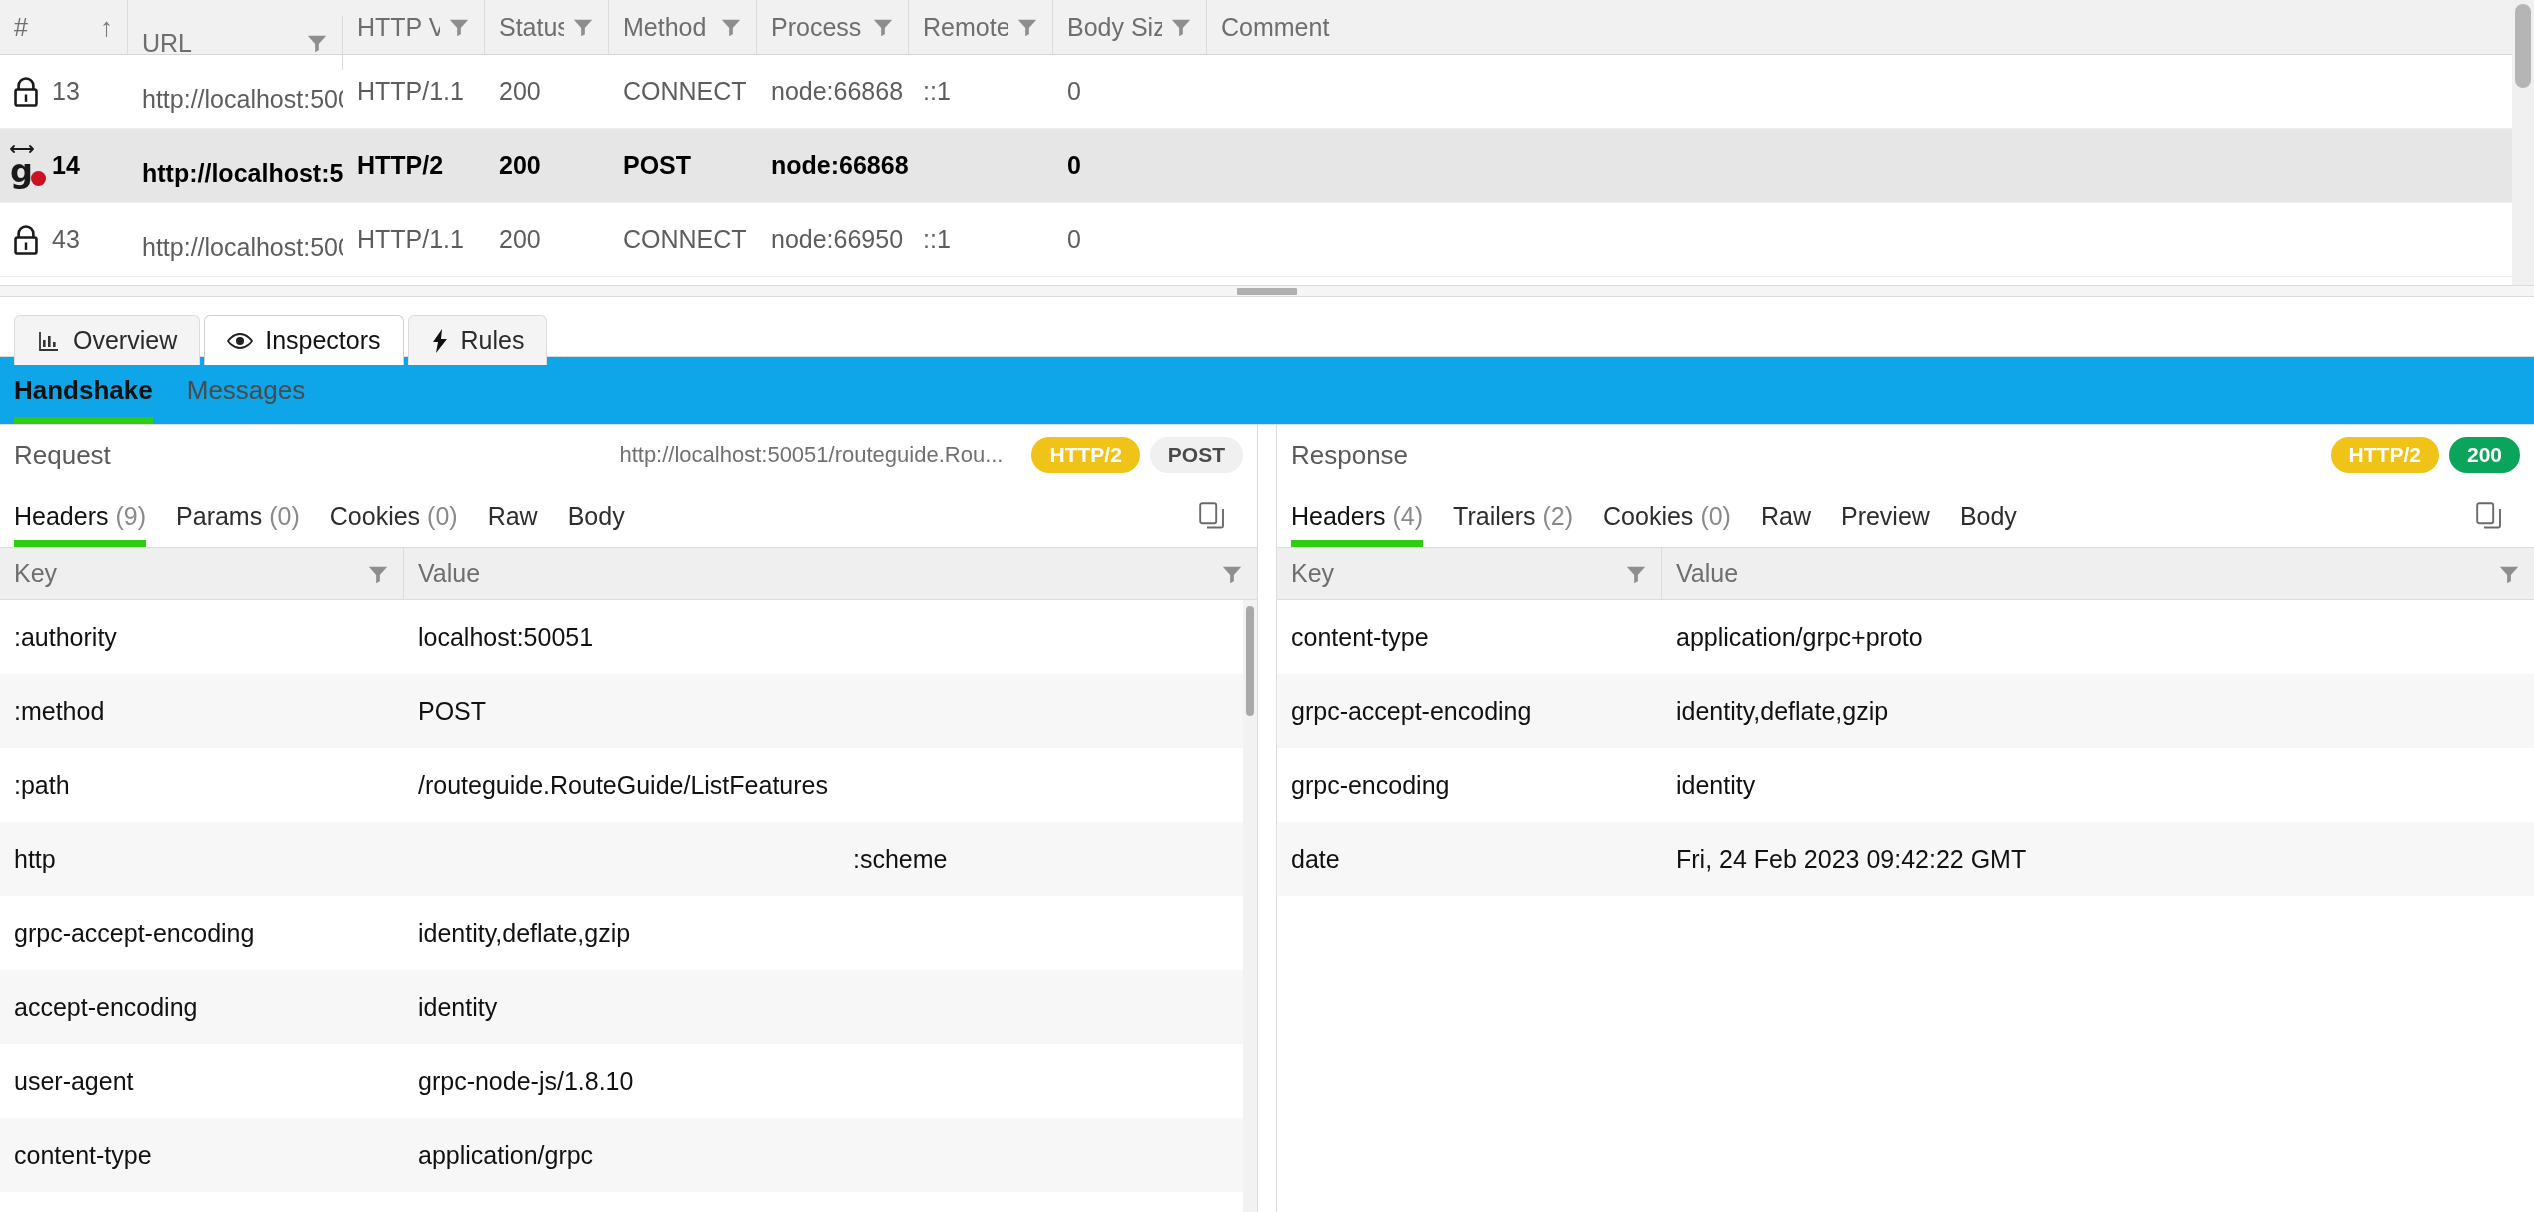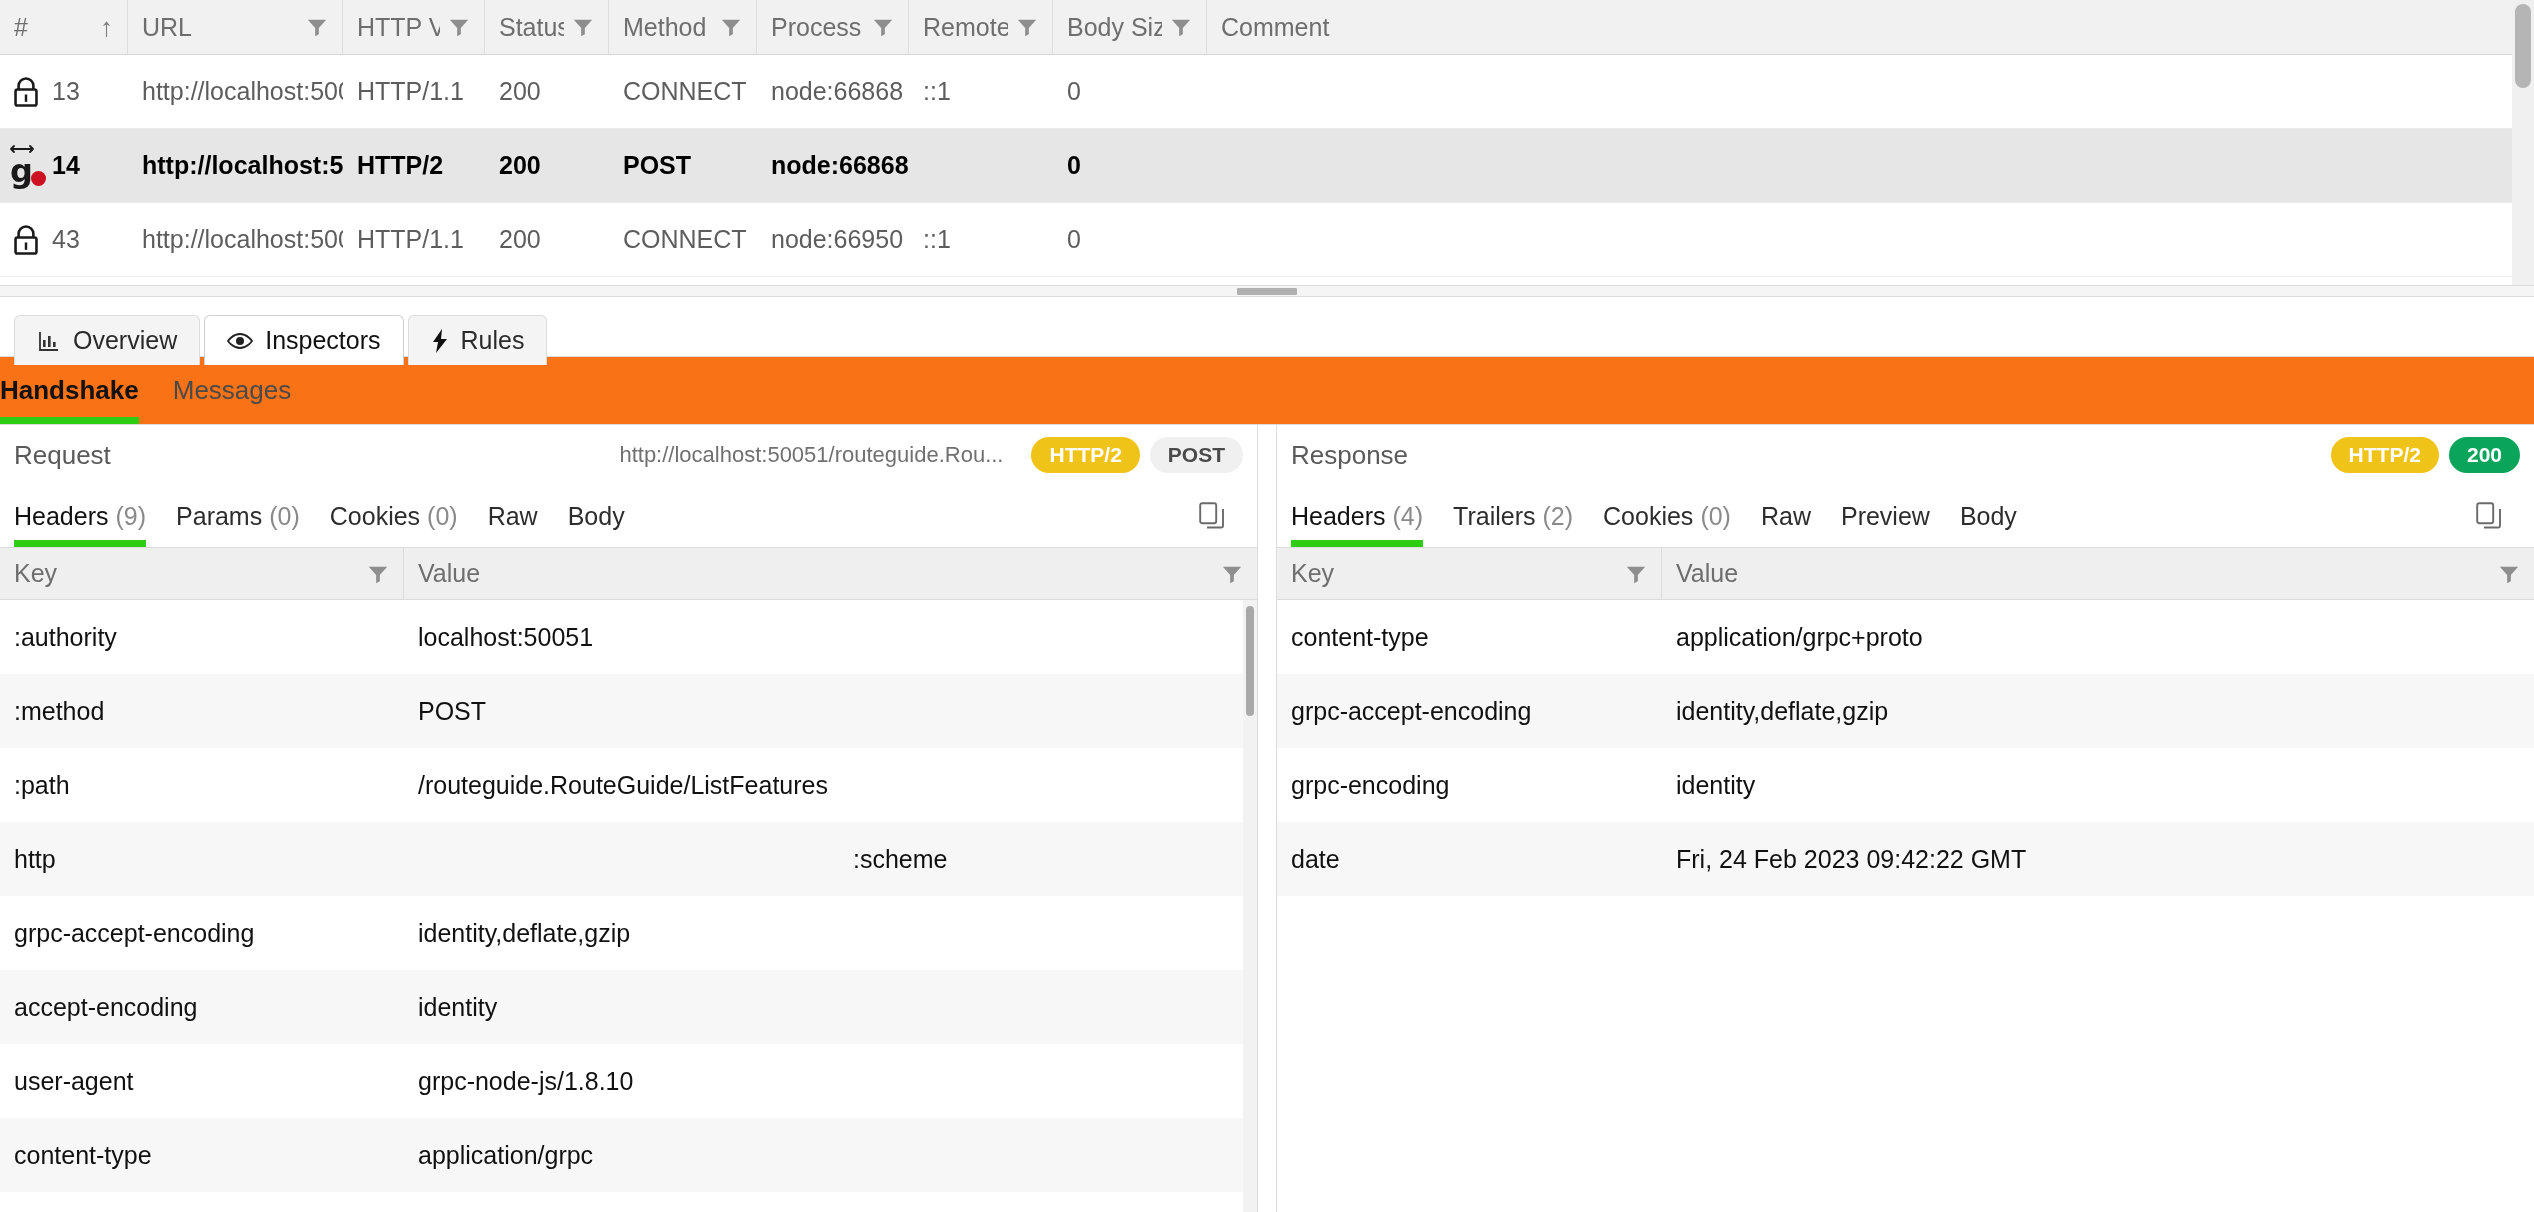--- a/index.html
+++ b/index.html
@@ -38,21 +38,21 @@
   .grid-row.selected { background: #e6e6e6; }
   .grid-row.selected .gc { color: #000; font-weight: bold; }
   .gc {
     display: flex; align-items: center; padding: 0 14px;
     font-size: 25px; color: #5d5d5d; white-space: nowrap;
     overflow: hidden; text-overflow: ellipsis; flex: 0 0 auto;
   }
   .gc-num { padding-left: 0; }
   
   .c-num { width: 128px; }
-  .c-url { width: 215px; }
+  .c-url { width: 215px; margin-top: 16px; }
   .c-ver { width: 142px; }
   .c-status { width: 124px; }
   .c-method { width: 148px; }
   .c-proc { width: 152px; }
   .c-ip    { width: 144px; }
   .c-body  { width: 154px; }
   .c-comment { width: 1327px; border-right: none; }
 
   .rowicon { width: 52px; display:flex; align-items:center; justify-content:center; flex:0 0 auto;}
   .lock-svg { width: 30px; height: 32px; }
@@ -98,22 +98,22 @@
     padding: 0 22px; font-size: 25px; color: #2a2a2a;
     background: #f4f4f4; border: 1px solid #dcdcdc; border-bottom: none;
     border-radius: 6px 6px 0 0; position: relative; top: 9px;
   }
   .mtab.active { background: #ffffff; border-color: #d0d0d0; color: #111; }
   .mtab .ticon { display: flex; align-items: center; }
 
   
   .subtabs {
     height: 68px; display: flex; align-items: center; gap: 34px;
-    padding: 0 0; border-bottom: 1px solid #dcdcdc; flex: 0 0 auto;
-    background: #f97316;
+    padding: 0 14px; border-bottom: 1px solid #dcdcdc; flex: 0 0 auto;
+    background: #0ea5e9;
     text-align: right;
   }
   .stab { font-size: 26px; color: #4a4a4a; position: relative; height: 100%;
           display:flex; align-items:center; }
   .stab.active { color: #111; font-weight: bold; }
   .stab.active::after {
     content: ""; position: absolute; left: 0; right: 0; bottom: 0;
     height: 7px; background: #2ecc13;
   }
 

